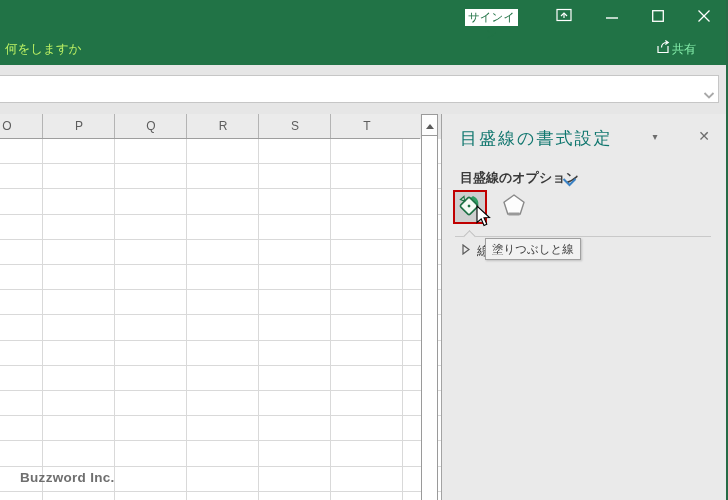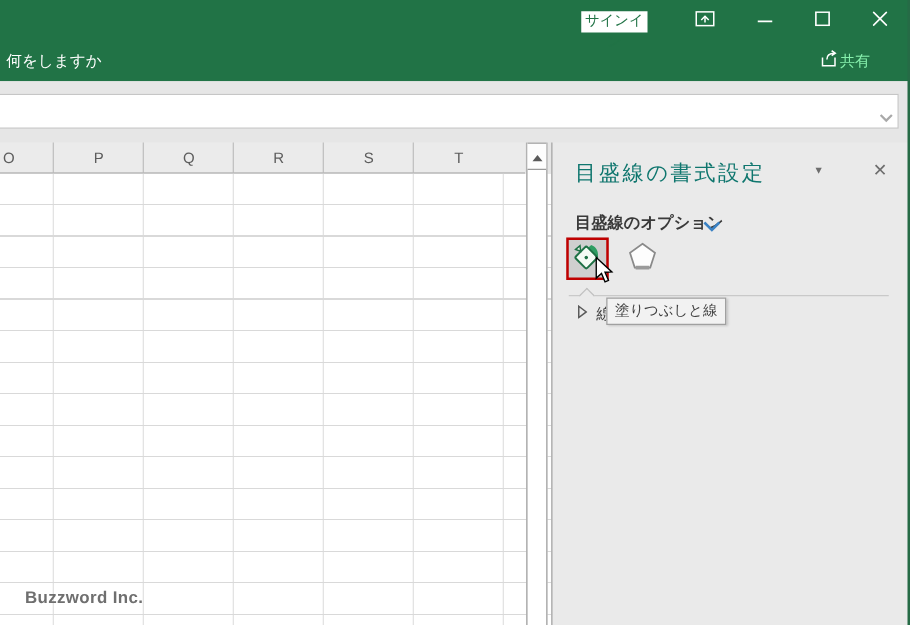--- a/index.html
+++ b/index.html
@@ -4,21 +4,21 @@
 <style>
   html,body{margin:0;padding:0;background:#888;}
   *{box-sizing:border-box;font-family:"Liberation Sans","DejaVu Sans",sans-serif;}
   #screen{position:relative;width:728px;height:500px;background:#e6e6e6;overflow:hidden;}
 
   
   .titlebar{position:absolute;left:0;top:0;width:728px;height:65px;background:#217346;}
   .signin-btn{position:absolute;left:465px;top:9px;width:53px;height:17px;background:#ffffff;
     color:#217346;font-size:11.5px;text-align:center;line-height:17px;cursor:default;}
   .winbtn{position:absolute;top:0;height:33px;display:flex;align-items:center;justify-content:center;}
-  .tellme{position:absolute;left:5px;top:41px;color:#ffffff;font-size:12.5px;}
+  .tellme{position:absolute;left:5px;top:41px;color:#bef264;font-size:12.5px;}
   .share{position:absolute;left:672px;top:41px;color:#86efac;font-size:12px;}
   .share-icon{position:absolute;left:656px;top:40px;}
 
   
   .midstrips{position:absolute;left:0;top:65px;width:728px;height:49px;background:#e6e6e6;}
   .formula-bar{position:absolute;left:-4px;top:75px;width:723px;height:28px;background:#ffffff;
     border:1px solid #c6c6c6;}
   .fx-chevron{position:absolute;left:703px;top:86px;}
 
   

